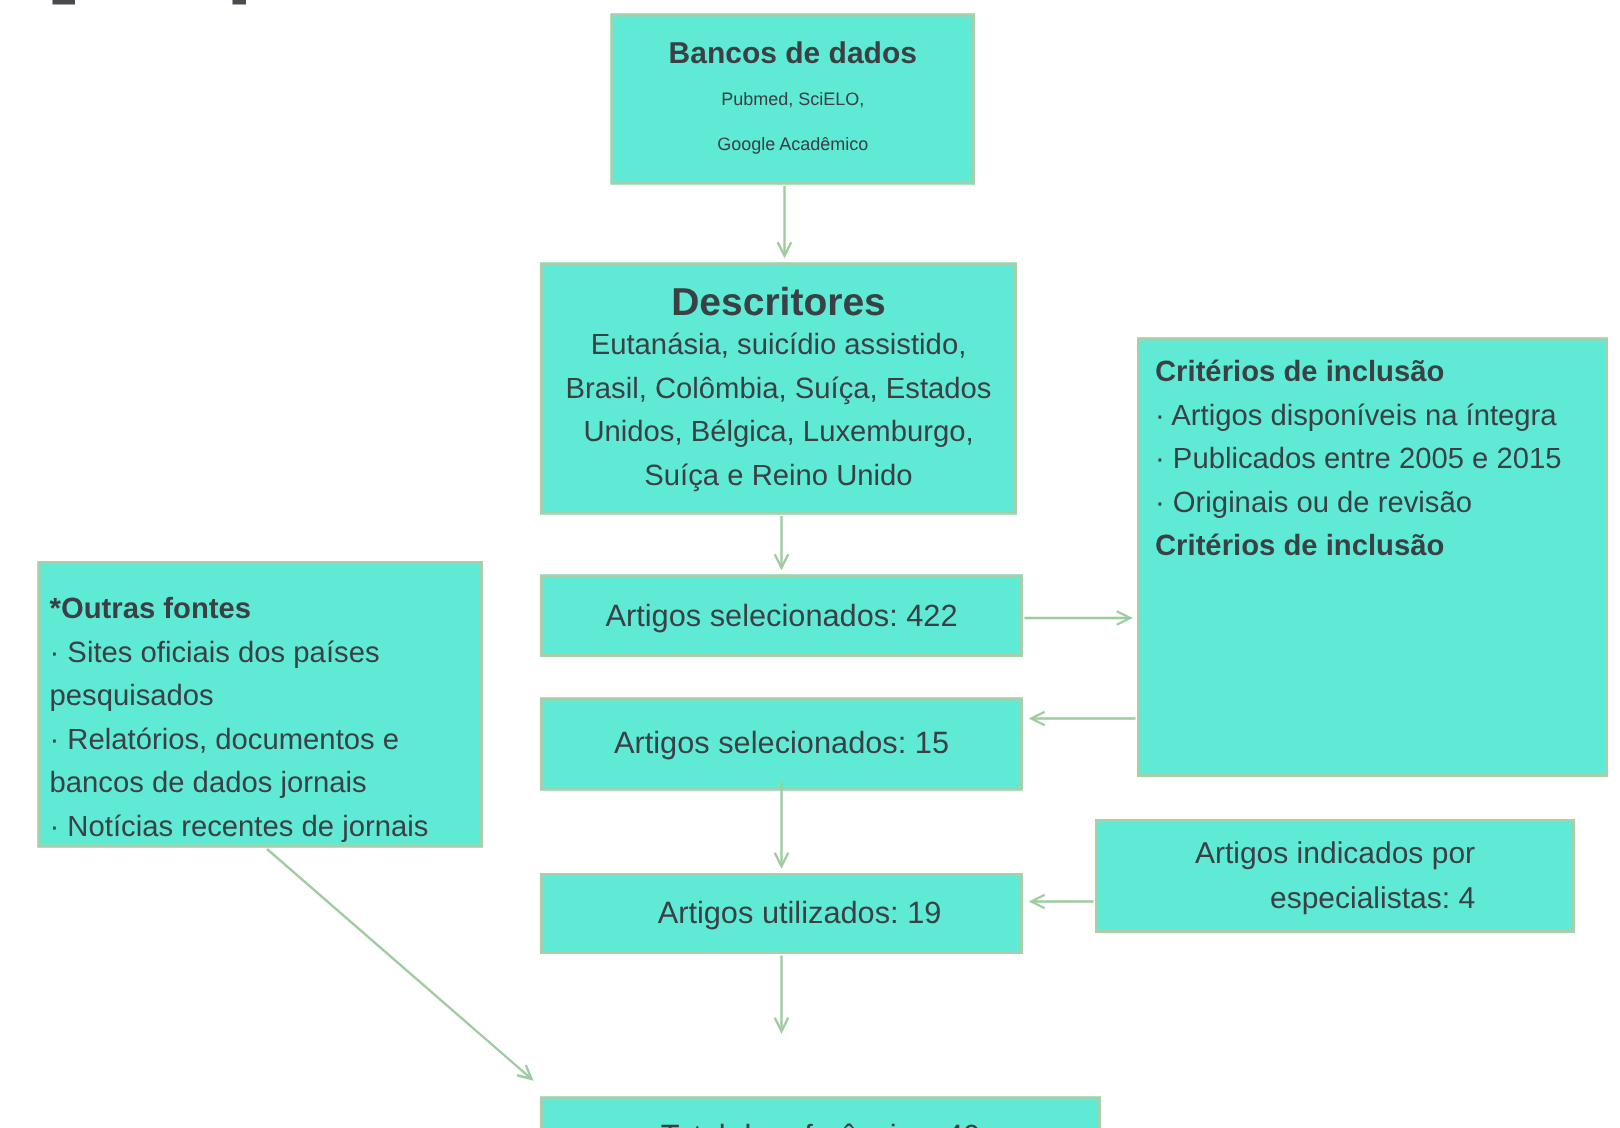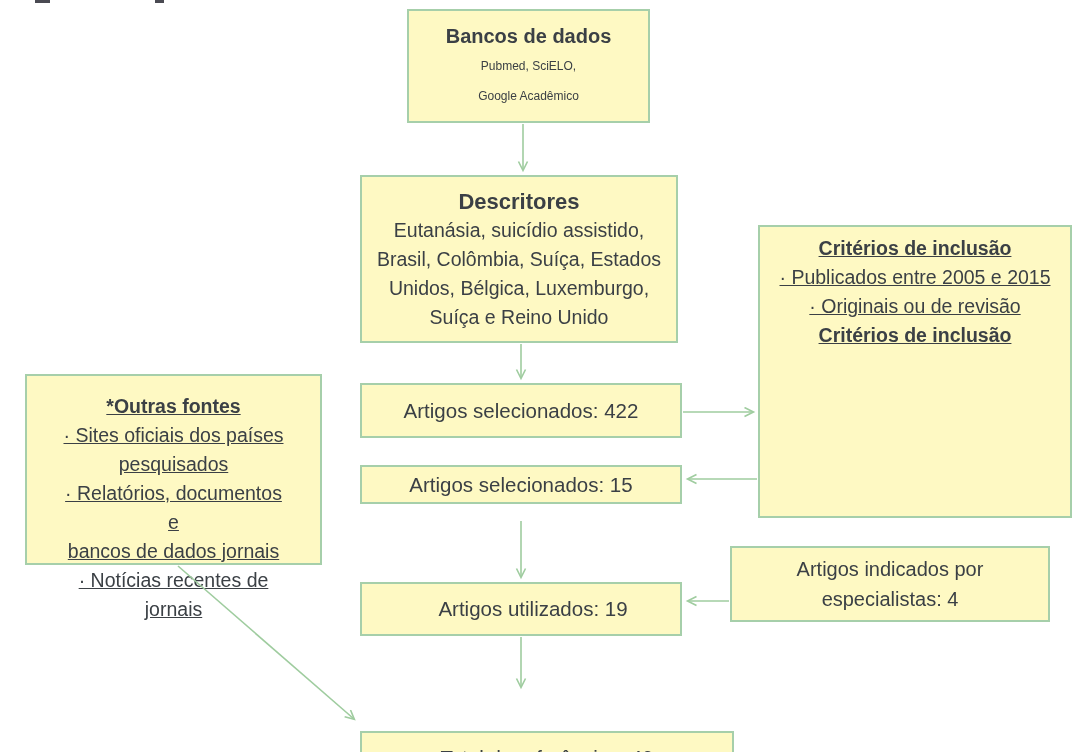--- a/index.html
+++ b/index.html
@@ -6,90 +6,91 @@
     --border-green:#a6cfaa;
     --arrow-green:#9fcc9f;
     --text-dark:#3b4045;
   }
   html,body{margin:0;padding:0;background:#ffffff;}
   body{
     width:1080px;height:752px;position:relative;overflow:hidden;
     font-family:"Liberation Sans", sans-serif;color:var(--text-dark);
   }
   .box{
-    position:absolute;background:#fef9c3;border:2px solid var(--border-green);
+    position:absolute;background:#5eead4;border:2px solid var(--border-green);
     box-sizing:border-box;z-index:2;
   }
   .center-box{
     display:flex;flex-direction:column;align-items:center;justify-content:center;
     text-align:center;
   }
   .label{font-weight:normal;font-size:20.5px;line-height:30px;}
   .title{font-weight:bold;font-size:20px;line-height:30px;}
   .body20{font-size:12px;line-height:30px;}
   .body19{font-size:19.5px;line-height:29px;}
-  .left-box{text-align:center;text-decoration:underline;}
+  .left-box{text-align:left;}
   .left-box .title{font-size:19.5px;line-height:29px;}
   #criteria-box{padding:7px 10px;}
-  #other-sources-box{padding:16px 32px;}
+  #other-sources-box{padding:16px 6px;}
   #arrow-layer{position:absolute;left:0;top:0;z-index:3;pointer-events:none;}
   #arrow-layer path.arrow{stroke:var(--arrow-green);stroke-width:1.6;fill:none;}
   #arrowhead path{stroke:var(--arrow-green);stroke-width:1.6;fill:none;}
   .artifact{position:absolute;top:0;height:3px;background:#4a4a52;z-index:1;}
 </style>
 </head>
 <body>
 
 <div class="artifact" style="left:35px;width:15px;"></div>
 <div class="artifact" style="left:155px;width:9px;"></div>
 
 <div class="box center-box" id="databases-box" style="left:407px;top:9px;width:243px;height:114px;">
   <div class="title">Bancos de dados</div>
   <div class="body20">
       <div>Pubmed, SciELO,</div>
       <div>Google Acadêmico</div>
     </div>
 </div>
 
 <div class="box center-box" id="descriptors-box" style="left:360px;top:175px;width:318px;height:168px;">
-  <div class="title" style="font-size:22px;line-height:29px;">Descritores</div>
+  <div class="title" style="font-size:26px;line-height:29px;">Descritores</div>
   <div class="body19">
       <div>Eutanásia, suicídio assistido,</div>
       <div>Brasil, Colômbia, Suíça, Estados</div>
       <div>Unidos, Bélgica, Luxemburgo,</div>
       <div>Suíça e Reino Unido</div>
     </div>
 </div>
 
 <div class="box center-box" style="left:360px;top:383px;width:322px;height:55px;">
   <div class="label">Artigos selecionados: 422</div>
 </div>
 
-<div class="box center-box" style="left:360px;top:465px;width:322px;height:39px;">
+<div class="box center-box" style="left:360px;top:465px;width:322px;height:62px;">
   <div class="label">Artigos selecionados: 15</div>
 </div>
 
 <div class="box center-box" style="left:360px;top:582px;width:322px;height:54px;padding-left:24px;">
   <div class="label">Artigos utilizados: 19</div>
 </div>
 
 <div class="box center-box" style="left:360px;top:692px;width:374px;height:53px;margin-top:39px;">
   <div class="label">Total de referências: 49</div>
 </div>
 
 <div class="box left-box body19" id="criteria-box" style="left:758px;top:225px;width:314px;height:293px;">
   <div class="title">Critérios de inclusão</div>
   <div>
+      <div>· Artigos disponíveis na íntegra</div>
       <div>· Publicados entre 2005 e 2015</div>
       <div>· Originais ou de revisão</div>
     </div>
   <div class="title">Critérios de inclusão</div>
 </div>
 
-<div class="box center-box" style="left:730px;top:546px;width:320px;height:76px;">
+<div class="box center-box" style="left:730px;top:546px;width:320px;height:76px;text-align:right;">
   <div class="label" style="font-size:20px;">
       <div>Artigos indicados por</div>
       <div>especialistas: 4</div>
     </div>
 </div>
 
 <div class="box left-box body19" id="other-sources-box" style="left:25px;top:374px;width:297px;height:191px;">
   <div class="title">*Outras fontes</div>
   <div>
       <div>· Sites oficiais dos países</div>

